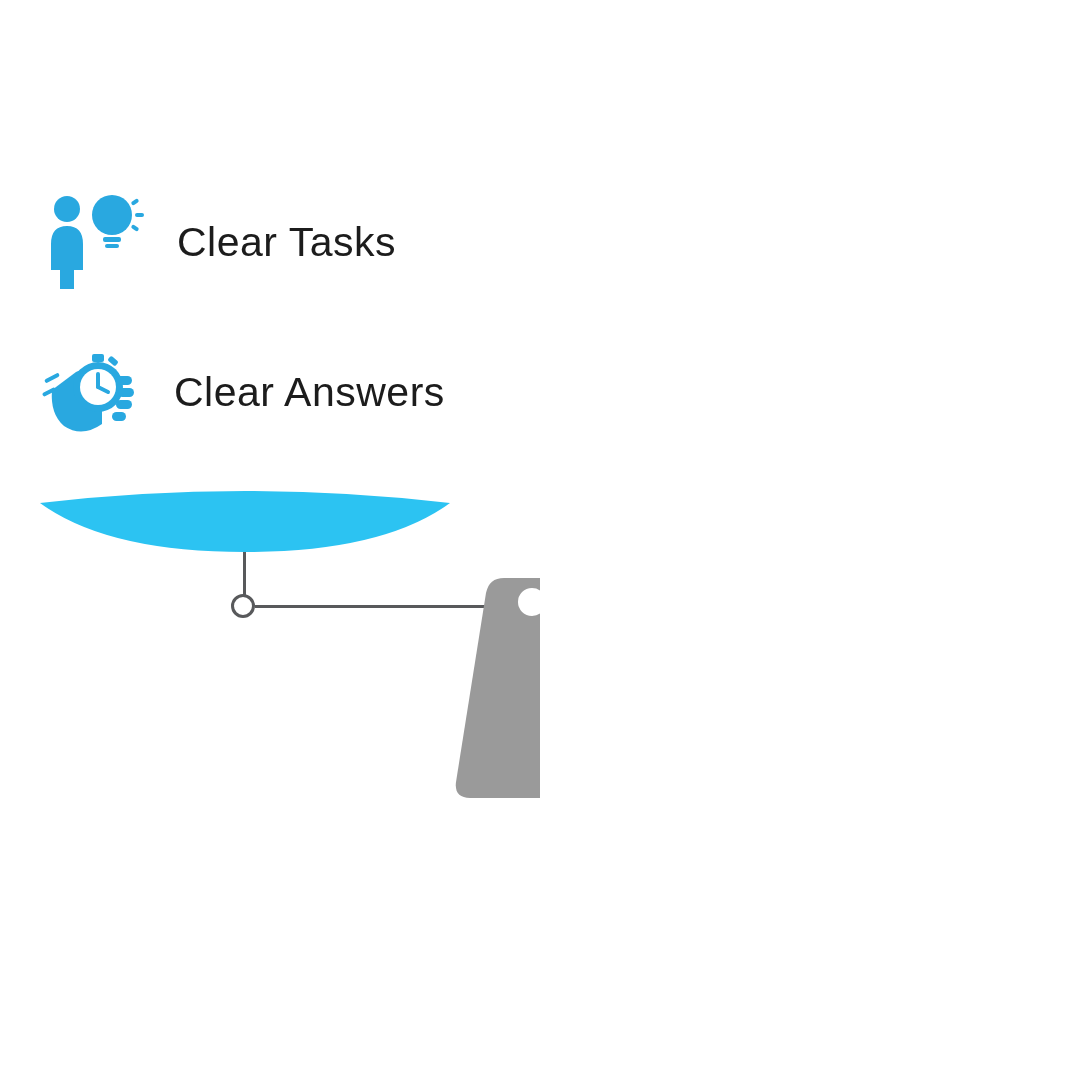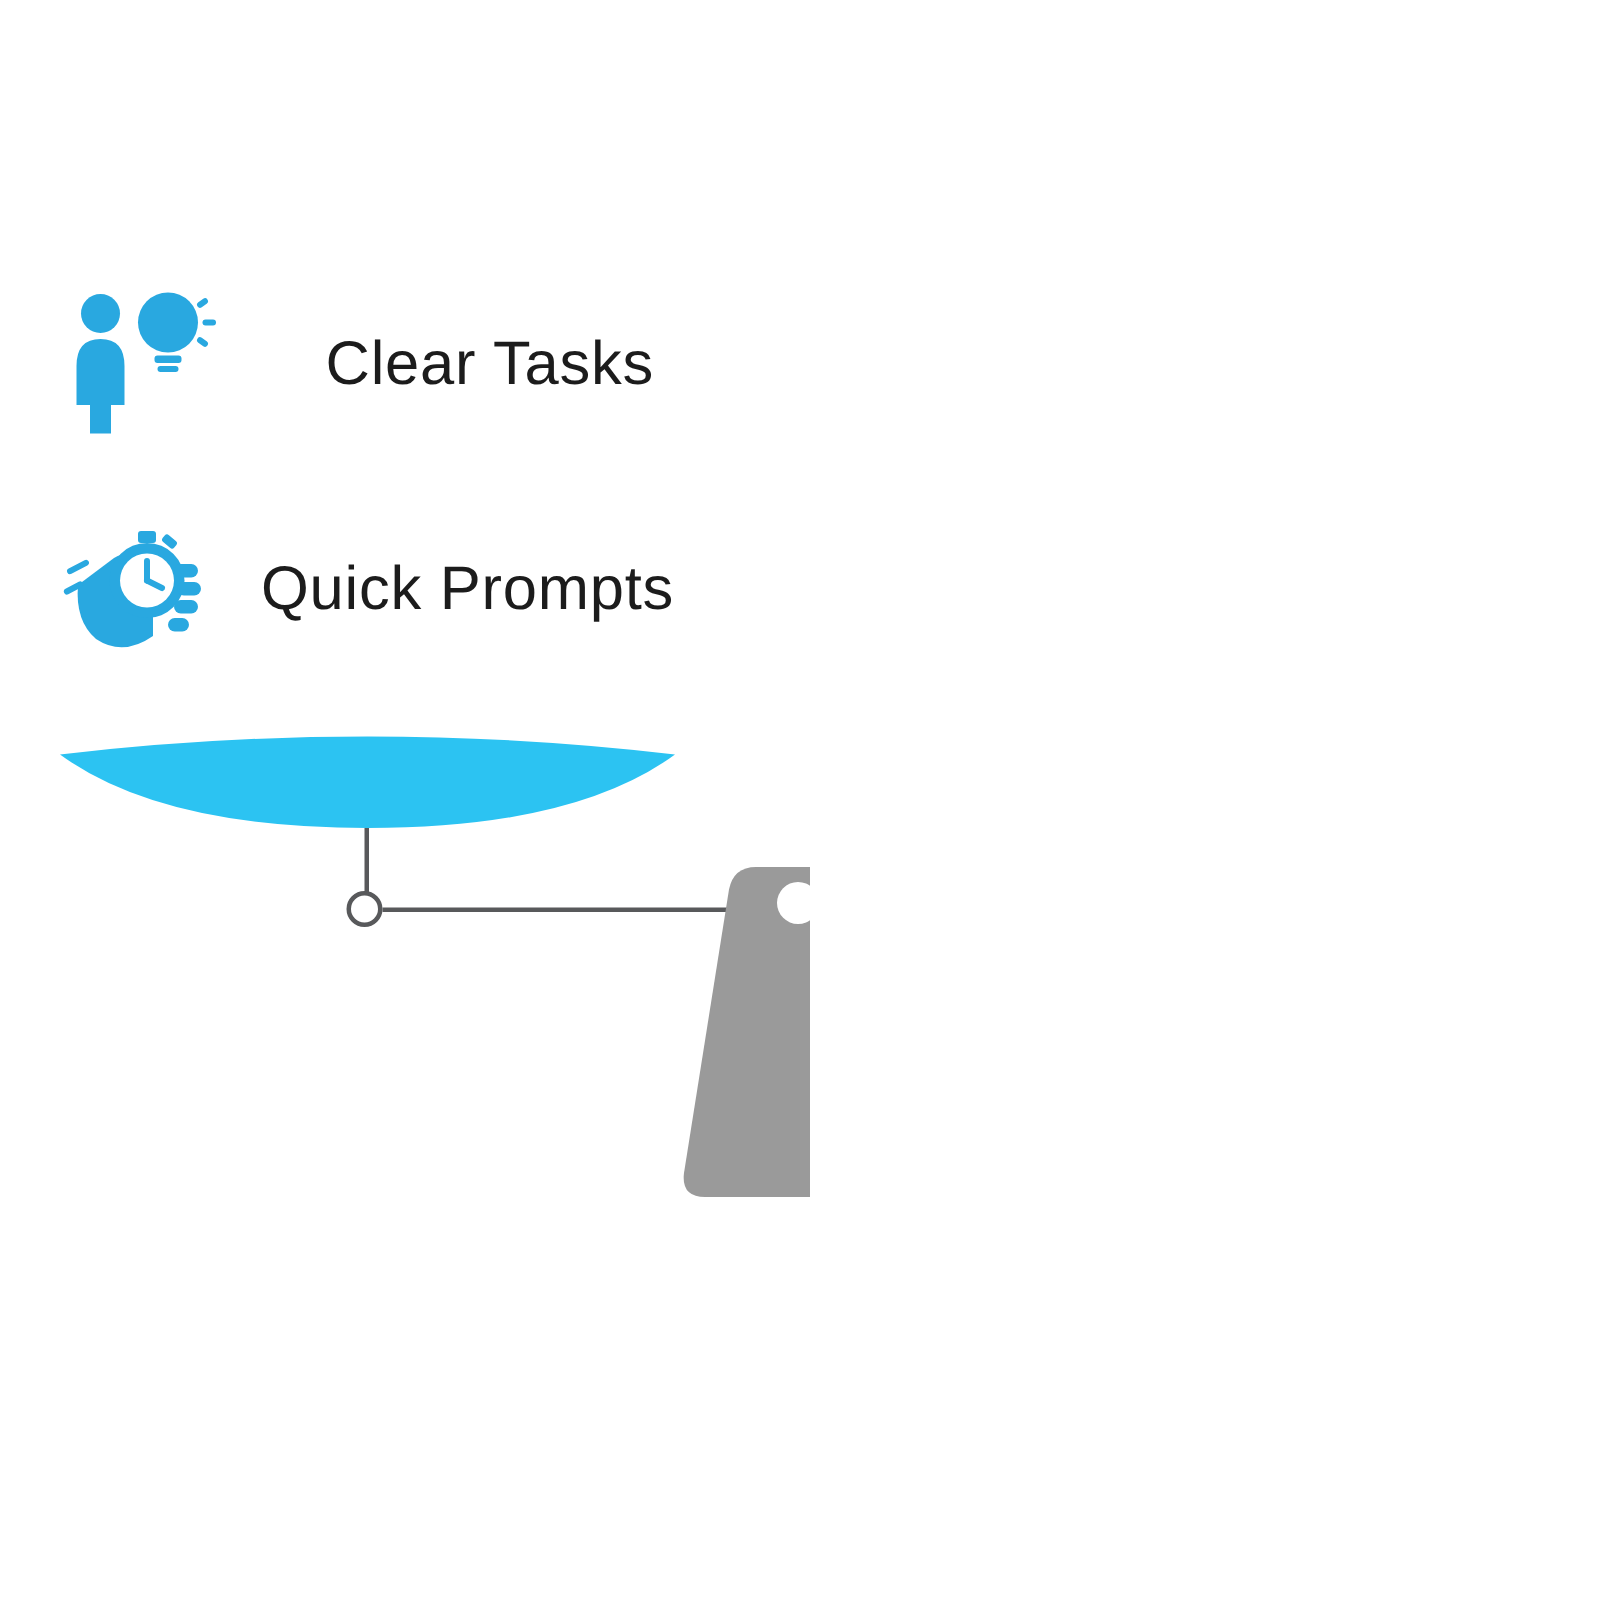--- a/index.html
+++ b/index.html
@@ -13,21 +13,21 @@
     width: 1080px;
     height: 1080px;
     background: #ffffff;
     overflow: hidden;
   }
   .feature-row {
     position: absolute;
     display: flex;
     align-items: center;
   }
-  .row-clear-tasks   { left: 45px;  top: 192px; gap: 40px; }
+  .row-clear-tasks   { left: 45px;  top: 192px; }
   .row-quick-answers { left: 42px;  top: 342px; }
   .feature-icon {
     width: 100px;
     height: 100px;
     flex: 0 0 auto;
   }
   .feature-label {
     margin-left: 32px;
     font-size: 41px;
     font-weight: 500;
@@ -124,21 +124,21 @@
         <circle cx="56" cy="45" r="18" fill="#ffffff"></circle>
         <path d="M56 45 L56 32" stroke="#29a8e0" stroke-width="4" stroke-linecap="round" fill="none"></path>
         <path d="M56 45 L66 50" stroke="#29a8e0" stroke-width="4" stroke-linecap="round" fill="none"></path>
 
         <rect x="74" y="34" width="16" height="9" rx="4.5" fill="#29a8e0"></rect>
         <rect x="76" y="46" width="16" height="9" rx="4.5" fill="#29a8e0"></rect>
         <rect x="74" y="58" width="16" height="9" rx="4.5" fill="#29a8e0"></rect>
         <rect x="70" y="70" width="14" height="9" rx="4.5" fill="#29a8e0"></rect>
       </g>
     </svg>
-    <div class="feature-label">Quick Prompts</div>
+    <div class="feature-label">Clear Answers</div>
   </div>
 
   <svg class="pan" viewBox="0 0 414 66" aria-hidden="true">
     <path d="M2 15 Q207 -9 412 15 Q345 64 207 64 Q69 64 2 15 Z" fill="#2cc3f2"></path>
   </svg>
 
   <div class="beam-vertical"></div>
   <div class="pivot-ring"></div>
   <div class="beam-horizontal"></div>
 

